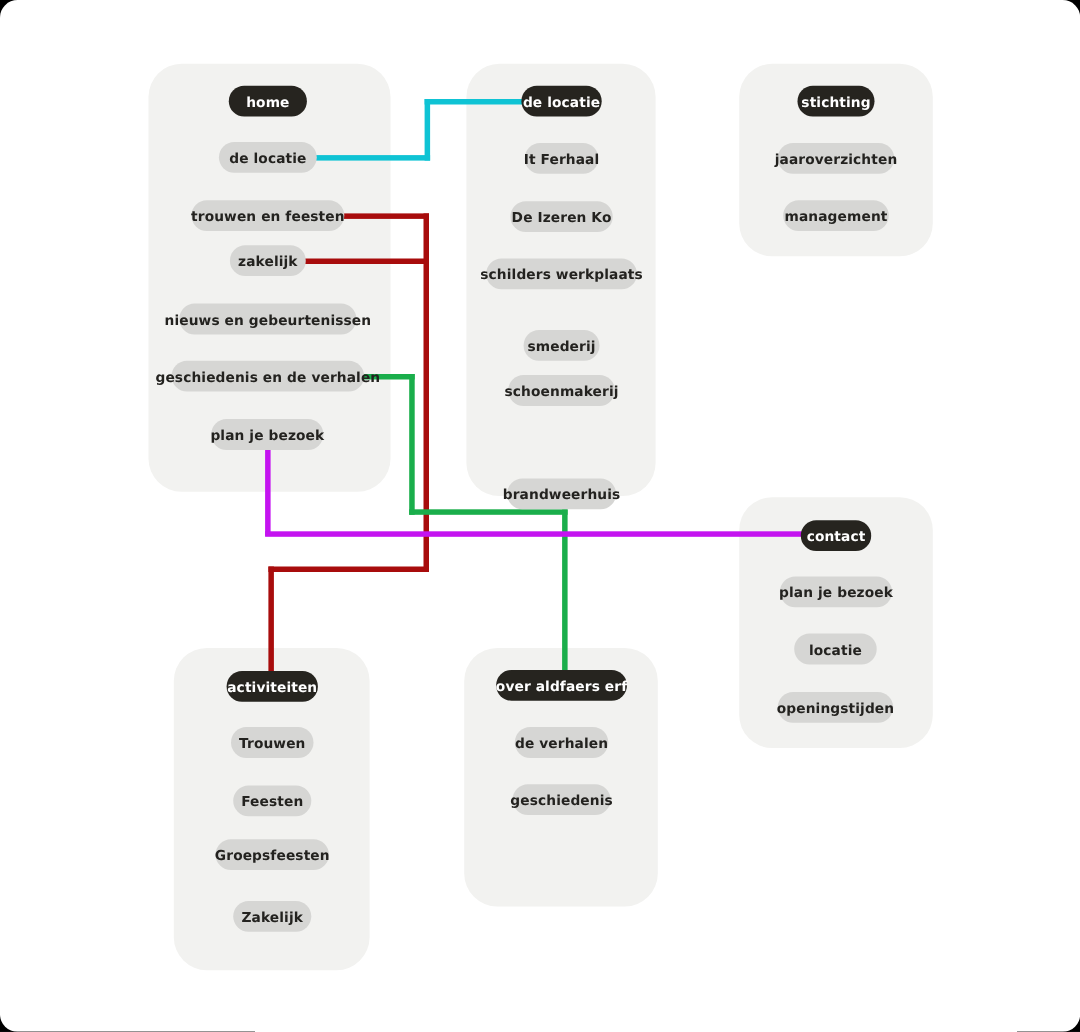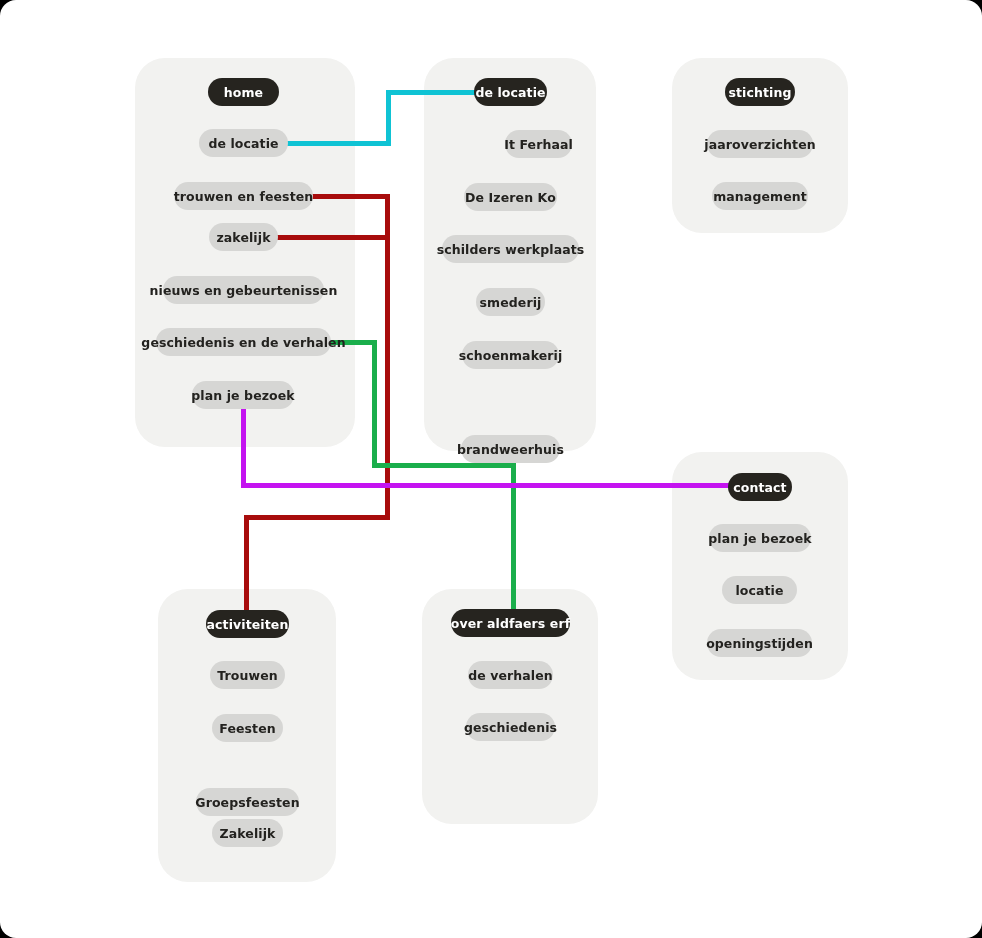--- a/index.html
+++ b/index.html
@@ -111,30 +111,30 @@
   <div class="pill" style="left:163px; top:276px; width:161px; height:28px;">
     <span>nieuws en gebeurtenissen</span>
   </div>
   <div class="pill" style="left:192px; top:381px; width:102px; height:28px;">
     <span>plan je bezoek</span>
   </div>
 
   <div class="pill head" style="left:474px; top:78px; width:73px; height:28px;">
     <span>de locatie</span>
   </div>
-  <div class="pill" style="left:505px; top:130px; width:67px; height:28px;">
+  <div class="pill" style="left:477px; top:130px; width:67px; height:28px;">
     <span>It Ferhaal</span>
   </div>
   <div class="pill" style="left:464px; top:183px; width:93px; height:28px;">
     <span>De Izeren Ko</span>
   </div>
   <div class="pill" style="left:442px; top:235px; width:137px; height:28px;">
     <span>schilders werkplaats</span>
   </div>
-  <div class="pill" style="left:476px; top:288px; width:69px; height:28px;">
+  <div class="pill" style="left:476px; top:300px; width:69px; height:28px;">
     <span>smederij</span>
   </div>
   <div class="pill" style="left:462px; top:341px; width:97px; height:28px;">
     <span>schoenmakerij</span>
   </div>
   <div class="pill" style="left:461px; top:393px; width:99px; height:28px;margin-top:42px;">
     <span>brandweerhuis</span>
   </div>
 
   <div class="pill head" style="left:725px; top:78px; width:70px; height:28px;">
@@ -162,21 +162,21 @@
 
   <div class="pill head" style="left:206px; top:610px; width:83px; height:28px;">
     <span>activiteiten</span>
   </div>
   <div class="pill" style="left:210px; top:661px; width:75px; height:28px;align-items:center;">
     <span>Trouwen</span>
   </div>
   <div class="pill" style="left:212px; top:714px; width:71px; height:28px;">
     <span>Feesten</span>
   </div>
-  <div class="pill" style="left:196px; top:788px; width:103px; height:28px;">
+  <div class="pill" style="left:196px; top:763px; width:103px; height:28px;">
     <span>Groepsfeesten</span>
   </div>
   <div class="pill" style="left:212px; top:819px; width:71px; height:28px;">
     <span>Zakelijk</span>
   </div>
 
   <div class="pill head" style="left:451px; top:609px; width:119px; height:28px;">
     <span>over aldfaers erf</span>
   </div>
   <div class="pill" style="left:468px; top:661px; width:85px; height:28px;">

